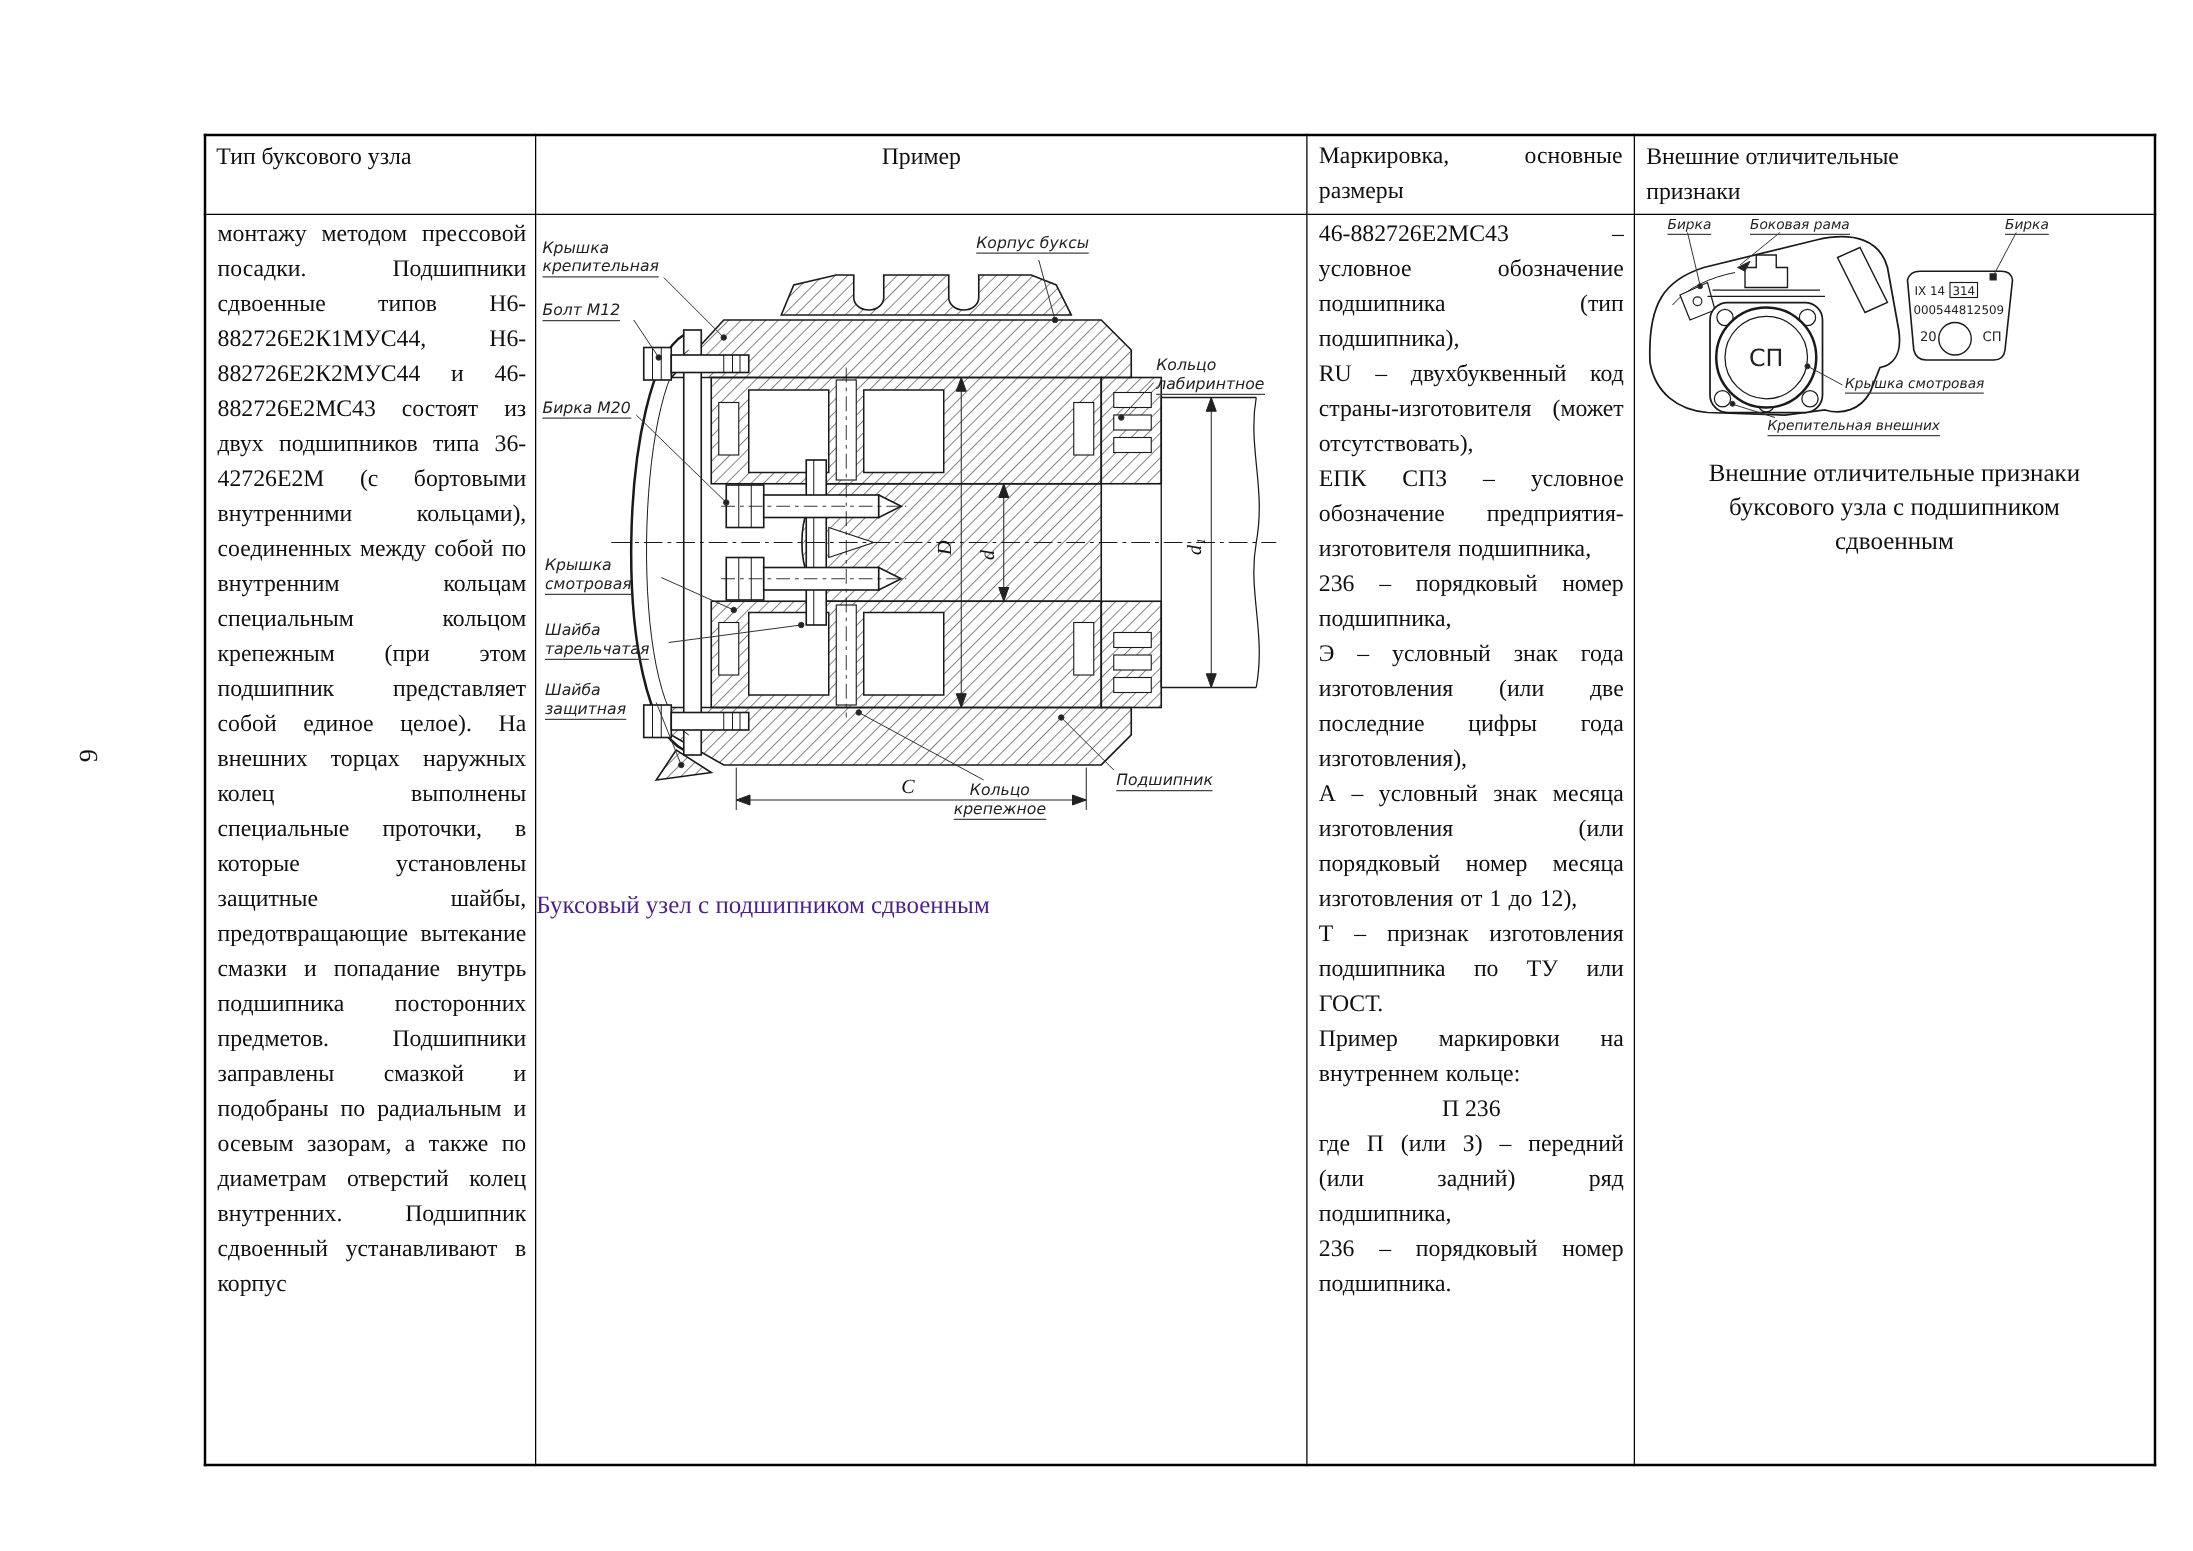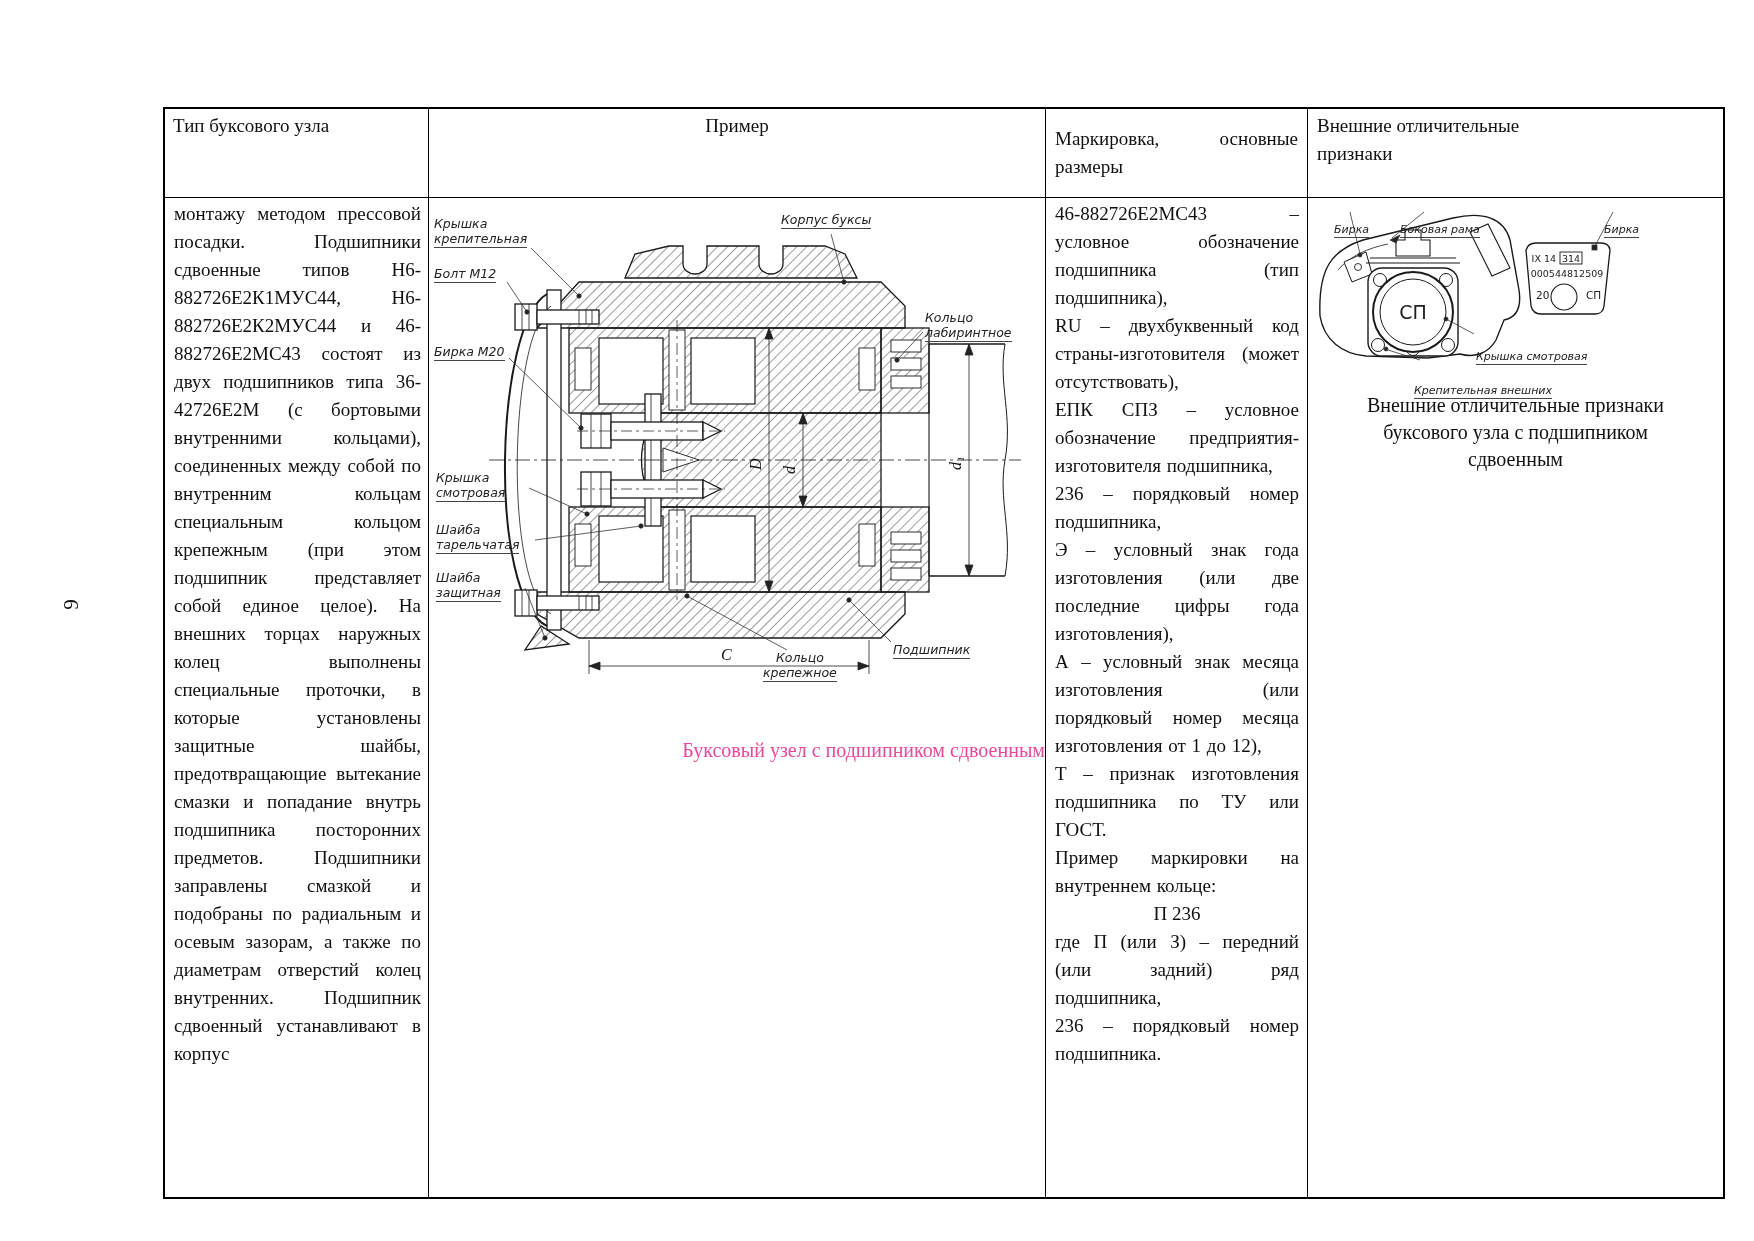--- a/index.html
+++ b/index.html
@@ -6,39 +6,39 @@
   .page{position:relative;width:1754px;height:1241px;background:#fff;overflow:hidden;
         font-family:"Liberation Serif", serif;color:#111;}
   .pagenum{position:absolute;left:66px;top:592px;font-size:21px;
            transform:rotate(-90deg);color:#111;}
   table.doc{position:absolute;left:163px;top:107px;width:1487px;
             border-collapse:collapse;table-layout:fixed;border:2px solid #000;}
   table.doc th, table.doc td{border:1px solid #000;vertical-align:top;
             font-weight:normal;font-size:19px;line-height:28px;color:#101010;}
   th.h1{width:247px;text-align:left;padding:3px 8px;height:50px;}
   th.h2{width:600px;text-align:center;padding:3px 8px;}
-  th.h3{width:243px;text-align:justify;padding:16px 9px;margin-top:37px;}
+  th.h3{width:243px;text-align:justify;padding:2px 9px;margin-top:37px;}
   th.h4{width:397px;text-align:left;padding:3px 9px;white-space:pre-line;}
   td.c1{padding:2px 7px 2px 9px;height:995px;}
   td.c2{padding:0;}
   td.c3{padding:2px 8px 2px 9px;}
   td.c4{padding:0;}
   .jtext{text-align:justify;white-space:pre-line;word-spacing:1px;}
   .centerline{text-align:center;}
   .figwrap{position:relative;width:598px;height:532px;}
   .figwrap svg{position:absolute;left:0;top:0;}
   .fig4wrap{position:relative;width:395px;height:190px;}
   .fig4wrap svg{position:absolute;left:0;top:0;}
   .lbl{position:absolute;font-family:"DejaVu Sans", sans-serif;font-style:italic;
        font-size:12.5px;line-height:15px;color:#222;white-space:pre-line;
        border-bottom:1px solid #444;padding-bottom:1px;}
   .lbl4{position:absolute;font-family:"DejaVu Sans", sans-serif;font-style:italic;
        font-size:11px;line-height:13px;color:#222;white-space:pre;
-       border-bottom:1px solid #444;padding-bottom:1px;margin-top:24px;}
-  .figcap{margin-top:6px;text-align:right;font-size:20px;color:#ec4899;}
+       border-bottom:1px solid #444;padding-bottom:1px;}
+  .figcap{margin-top:6px;text-align:left;font-size:20px;color:#4c1d95;}
   .figcap4{margin-top:4px;text-align:center;font-size:20px;line-height:27px;
            white-space:pre-line;color:#101010;}
 </style>
 </head>
 <body>
 
 <div class="page">
 
   <div class="pagenum">9</div>
 

